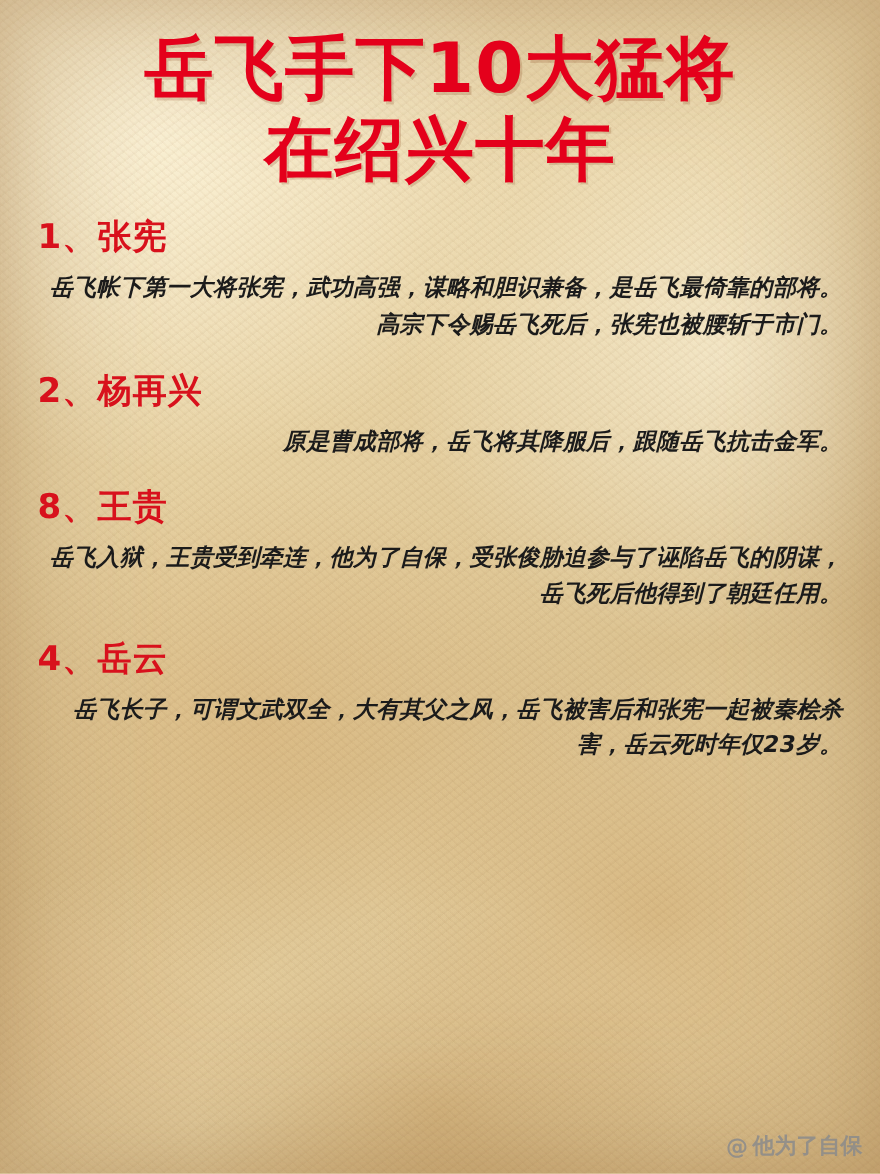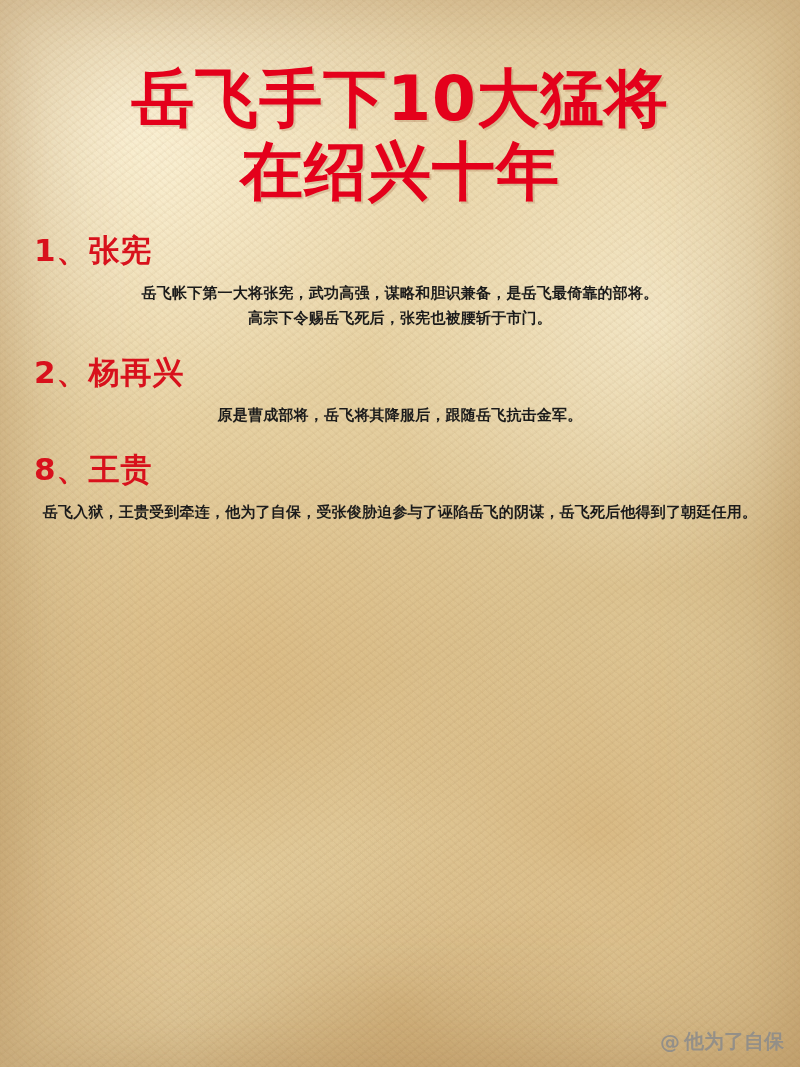--- a/index.html
+++ b/index.html
@@ -46,21 +46,20 @@
     inset: 0;
     pointer-events: none;
     box-shadow: inset 0 0 120px 30px rgba(150,110,60,0.30),
                 inset 0 0 40px 8px rgba(170,130,75,0.18);
   }
 
   .content {
     position: relative;
     z-index: 2;
     padding: 26px 34px 8px 34px;
-    margin-top: 36px;
   }
 
   .title {
     text-align: center;
     color: #e4001b;
     font-weight: 900;
     font-size: 63px;
     line-height: 1.16;
     letter-spacing: 1px;
     margin: 0 0 6px 0;
@@ -77,25 +76,26 @@
     text-align: left;
     color: #d8111c;
     font-weight: 800;
     font-size: 31px;
     letter-spacing: 1px;
     margin: 0 0 10px 0;
   }
   .para {
     color: #1b1b1b;
     font-weight: 700;
-    font-size: 15px;
+    font-size: 21px;
     line-height: 1.52;
     margin: 0 0 2px 0;
-    text-align: center;
+    text-align: right;
     letter-spacing: 0.2px;
+    font-style: italic;
   }
 
   .watermark {
     position: absolute;
     right: 16px;
     bottom: 12px;
     z-index: 3;
     display: flex;
     align-items: center;
     gap: 4px;
@@ -132,20 +132,24 @@
     <div class="section">
       <h2 class="section-heading">2、杨再兴</h2>
       <p class="para">原是曹成部将，岳飞将其降服后，跟随岳飞抗击金军。</p>
     </div>
 
     <div class="section">
       <h2 class="section-heading">8、王贵</h2>
       <p class="para">岳飞入狱，王贵受到牵连，他为了自保，受张俊胁迫参与了诬陷岳飞的阴谋，岳飞死后他得到了朝廷任用。</p>
     </div>
 
+    <div class="section">
+      <h2 class="section-heading">4、岳云</h2>
+      <p class="para">岳飞长子，可谓文武双全，大有其父之风，岳飞被害后和张宪一起被秦桧杀害，岳云死时年仅23岁。</p>
+    </div>
 
   </div>
 
   <div class="watermark">
     <span class="at">@</span>
     <span>他为了自保</span>
   </div>
 </div>
 
 </body></html>

